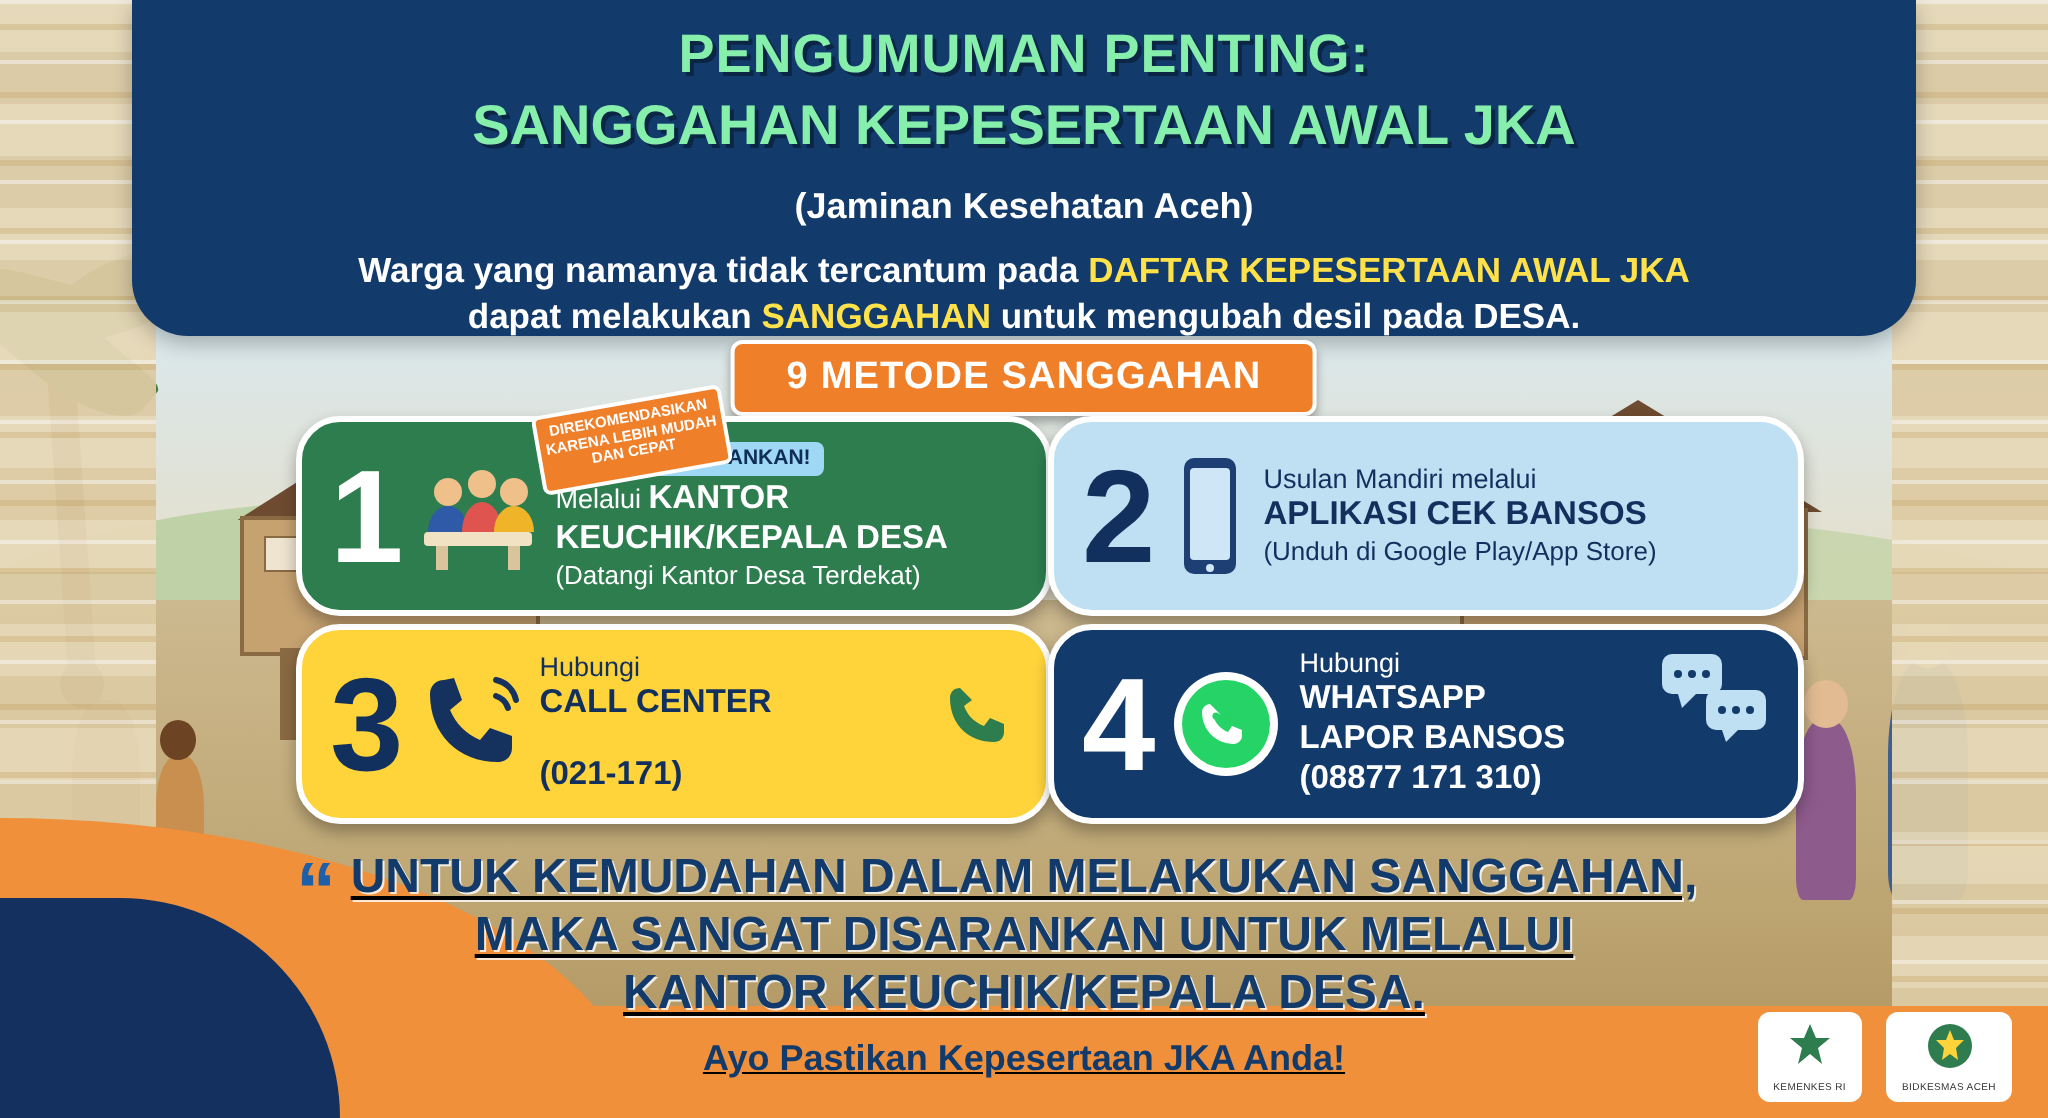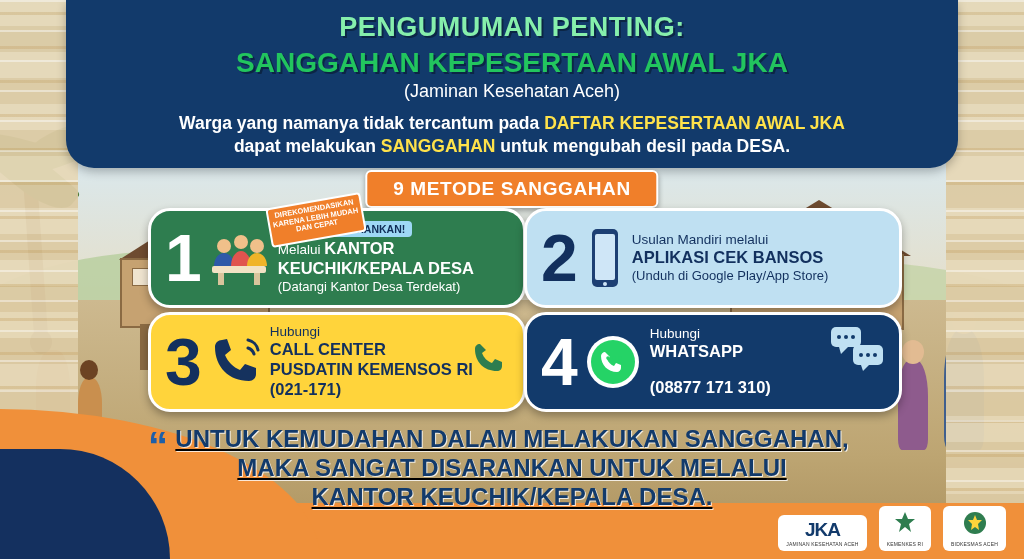--- a/index.html
+++ b/index.html
@@ -41,23 +41,23 @@
   .bottom-navy{position:absolute;left:0;bottom:0;width:170px;height:110px;background:#14305f;
       border-radius:0 120px 0 0;}
 
   
   .header{position:absolute;left:66px;top:0;width:892px;height:168px;
      background:#123a6b;border-radius:0 0 28px 28px;
      box-shadow:0 4px 10px rgba(0,0,0,.25);
      text-align:center;color:#fff;}
   .header .h1{font-size:27px;font-weight:bold;letter-spacing:.5px;color:#86efac;margin-top:12px;
      text-shadow:2px 2px 0 rgba(0,0,0,.35);}
-  .header .h2{font-size:28px;font-weight:bold;color:#22c55e;margin-top:4px;
+  .header .h2{font-size:28px;font-weight:bold;color:#86efac;margin-top:4px;
      text-shadow:2px 2px 0 rgba(0,0,0,.35);}
-  .header .h3{font-size:18px;font-weight:normal;color:#ffffff;margin-top:2px;}
+  .header .h3{font-size:18px;font-weight:bold;color:#ffffff;margin-top:14px;}
   .header .para{margin:10px auto 0;width:820px;font-size:17.5px;line-height:1.32;font-weight:bold;color:#fff;}
   .hl{color:#ffe24a;margin-top:28px;}
 
   
   .methods-title{position:absolute;left:50%;transform:translateX(-50%);top:170px;
      background:#f07f2a;color:#fff;font-weight:bold;font-size:19px;letter-spacing:.6px;
      padding:6px 26px;border-radius:6px;box-shadow:0 3px 5px rgba(0,0,0,.3);
      border:2px solid #fff;}
 
   
@@ -190,21 +190,21 @@
   <div class="num">3</div>
   <div class="icon-wrap">
     <svg width="54" height="56" viewBox="0 0 54 56">
       <path d="M14 6c-4 0-7 3-7 7 0 20 14 34 34 34 4 0 7-3 7-7v-6l-11-4-5 6c-7-3-12-8-15-15l6-5-4-11z" fill="#15325e"></path>
       <path d="M40 6c5 1 9 5 10 10M40 14c3 1 5 3 6 6" stroke="#15325e" stroke-width="3" fill="none" stroke-linecap="round"></path>
     </svg>
   </div>
   <div class="ctext">
     <span>Hubungi</span><br>
     <span class="big">CALL CENTER</span><br>
-    <span class="big">PUSDATIN KEMENSOS RI</span><br>
+    <br>
     <span class="big">(021-171)</span>
   </div>
   <div style="position:absolute;right:18px;top:26px;">
     <svg width="34" height="34" viewBox="0 0 34 34">
       <path d="M9 3c-3 0-5 2-5 5 0 13 9 22 22 22 3 0 5-2 5-5v-4l-7-3-3 4c-5-2-8-5-10-10l4-3-6-6z" fill="#2e7d4f"></path>
     </svg>
   </div>
 </div>
 
 <div class="card card4">
@@ -215,21 +215,21 @@
       <circle cx="29" cy="29" r="22" fill="#25d366"></circle>
       <path d="M21 19c-2 0-4 2-4 4 0 9 7 16 16 16 2 0 4-2 4-4v-3l-5-2-2 3c-3-1-6-4-7-7l3-2-5-5z" fill="#fff"></path>
       <circle cx="24" cy="25" r="1.8" fill="#25d366"></circle>
       <circle cx="30" cy="25" r="1.8" fill="#25d366"></circle>
       <circle cx="36" cy="25" r="1.8" fill="#25d366"></circle>
     </svg>
   </div>
   <div class="ctext">
     <span>Hubungi</span><br>
     <span class="big">WHATSAPP</span><br>
-    <br>
+    <span class="big">LAPOR BANSOS</span><br>
     <span class="big">(08877 171 310)</span>
   </div>
   <div style="position:absolute;right:14px;top:10px;">
     <svg width="56" height="46" viewBox="0 0 56 46">
       <rect x="2" y="2" width="30" height="20" rx="5" fill="#bfe0f2"></rect>
       <path d="M10 22l2 7 7-7z" fill="#bfe0f2"></path>
       <circle cx="10" cy="12" r="2" fill="#123a6b"></circle>
         <circle cx="17" cy="12" r="2" fill="#123a6b"></circle>
         <circle cx="24" cy="12" r="2" fill="#123a6b"></circle>
       <rect x="24" y="20" width="30" height="20" rx="5" fill="#bfe0f2"></rect>
@@ -239,27 +239,24 @@
         <circle cx="46" cy="30" r="2" fill="#123a6b"></circle>
     </svg>
   </div>
 </div>
 
 <div class="quote">“</div>
 <div class="footer-text">
   <div class="l1">UNTUK KEMUDAHAN DALAM MELAKUKAN SANGGAHAN,</div>
   <div class="l1">MAKA SANGAT DISARANKAN UNTUK MELALUI</div>
   <div class="l1">KANTOR KEUCHIK/KEPALA DESA.</div>
+  <div class="l2">Ayo Pastikan Kepesertaan JKA Anda!</div>
 </div>
 
 <div class="logos">
-  <div class="logo logo1">
-    <div class="lt">JKA</div>
-    <div class="ls">JAMINAN KESEHATAN ACEH</div>
-  </div>
   <div class="logo logo2">
     <div class="mark">
       <svg width="26" height="26" viewBox="0 0 26 26">
           <path d="M13 2l3 7h7l-6 5 2 8-6-5-6 5 2-8-6-5h7z" fill="#2e7d4f"></path>
         </svg>
     </div>
     <div class="ls">KEMENKES RI</div>
   </div>
   <div class="logo logo3">
     <div class="mark">

